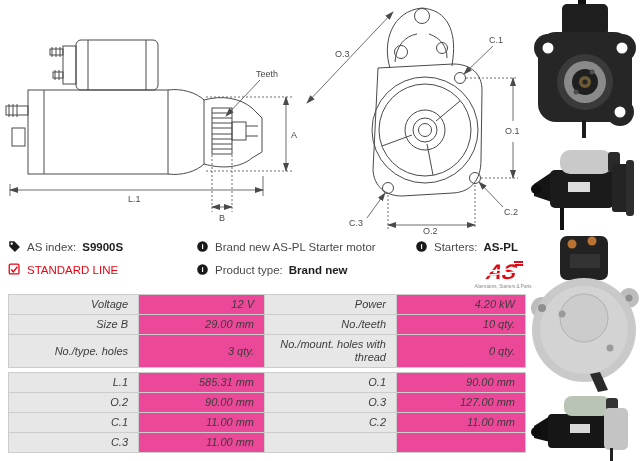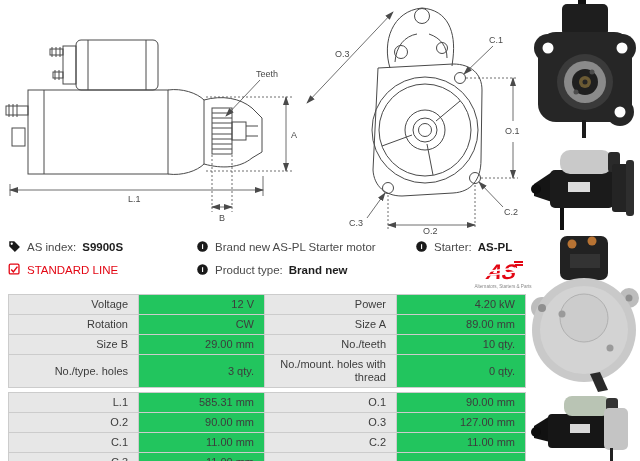--- a/index.html
+++ b/index.html
@@ -24,25 +24,25 @@
   .col2 { width:219px; }
   .col3 { width:117px; }
   .info-line { display:flex; align-items:center; gap:6px; white-space:nowrap; }
   .info-line b { color:#1e1e1e; }
   .std-line { color:#e30613; font-weight:normal; }
   .ico { width:13px; height:13px; flex:0 0 13px; }
   .logo-wrap { display:flex; justify-content:flex-end; padding-right:0; margin-top:-4px; }
 
   
   .tables { position:absolute; left:8px; top:294px; width:517px; }
-  table.spec { border-collapse:collapse; width:517px; table-layout:fixed; font-size:11px; }
+  table.spec { border-collapse:collapse; width:517px; table-layout:fixed; font-size:11px;font-style:italic; }
   table.spec + table.spec { margin-top:4px; }
   table.spec td { border:1px solid #ccc; padding:3px 10px 3px 4px; text-align:right; line-height:13px; vertical-align:middle; color:#3c3c3c; }
   td.lbl { background:#e7e7e7; }
-  td.val { background:#22c55e; }
+  td.val { background:#ec4899; }
 </style>
 </head>
 <body>
 
 <div class="page">
 
   <svg id="drawSide" class="draw" width="305" height="232" viewBox="0 0 305 232">
     <defs>
       <marker id="aS" markerWidth="9" markerHeight="8" refX="8" refY="4" orient="auto" markerUnits="userSpaceOnUse">
         <path d="M0,1 L9,4 L0,7 Z" fill="#4a4a4a"></path>
@@ -273,21 +273,21 @@
         <span>Product type:</span>
         <b>Brand new</b>
       </div>
     </div>
     <div class="info-col col3">
       <div class="info-line">
         <svg class="ico" viewBox="0 0 16 16">
           <circle cx="8" cy="8" r="6.5" fill="#1a1a1a"></circle>
           <text x="8" y="11.6" text-anchor="middle" font-size="9.5" font-weight="bold" fill="#fff" font-family="Liberation Sans, sans-serif">i</text>
         </svg>
-        <span>Starter:</span>
+        <span>Starters:</span>
         <b>AS-PL</b>
       </div>
       <div class="logo-wrap">
         <svg width="58" height="32" viewBox="0 0 58 32">
           <g transform="skewX(-12)">
             <text x="16" y="20" font-size="21" font-weight="bold" font-style="italic" fill="#e30613" font-family="Liberation Sans, sans-serif">AS</text>
           </g>
           <line x1="8" y1="13" x2="42" y2="9" stroke="#fff" stroke-width="1.4"></line>
           <line x1="7" y1="17" x2="41" y2="13" stroke="#fff" stroke-width="1.4"></line>
           <rect x="40" y="2" width="9" height="2" fill="#e30613"></rect>
@@ -307,26 +307,20 @@
           <col style="width:129px">
         </colgroup>
       <tbody>
         <tr>
           <td class="lbl">Voltage</td>
           <td class="val">12 V</td>
           <td class="lbl">Power</td>
           <td class="val">4.20 kW</td>
         </tr>
         <tr>
-          <td class="lbl">Rotation</td>
-          <td class="val">CW</td>
-          <td class="lbl">Size A</td>
-          <td class="val">89.00 mm</td>
-        </tr>
-        <tr>
           <td class="lbl">Size B</td>
           <td class="val">29.00 mm</td>
           <td class="lbl">No./teeth</td>
           <td class="val">10 qty.</td>
         </tr>
         <tr>
           <td class="lbl">No./type. holes</td>
           <td class="val">3 qty.</td>
           <td class="lbl">No./mount. holes with thread</td>
           <td class="val">0 qty.</td>

